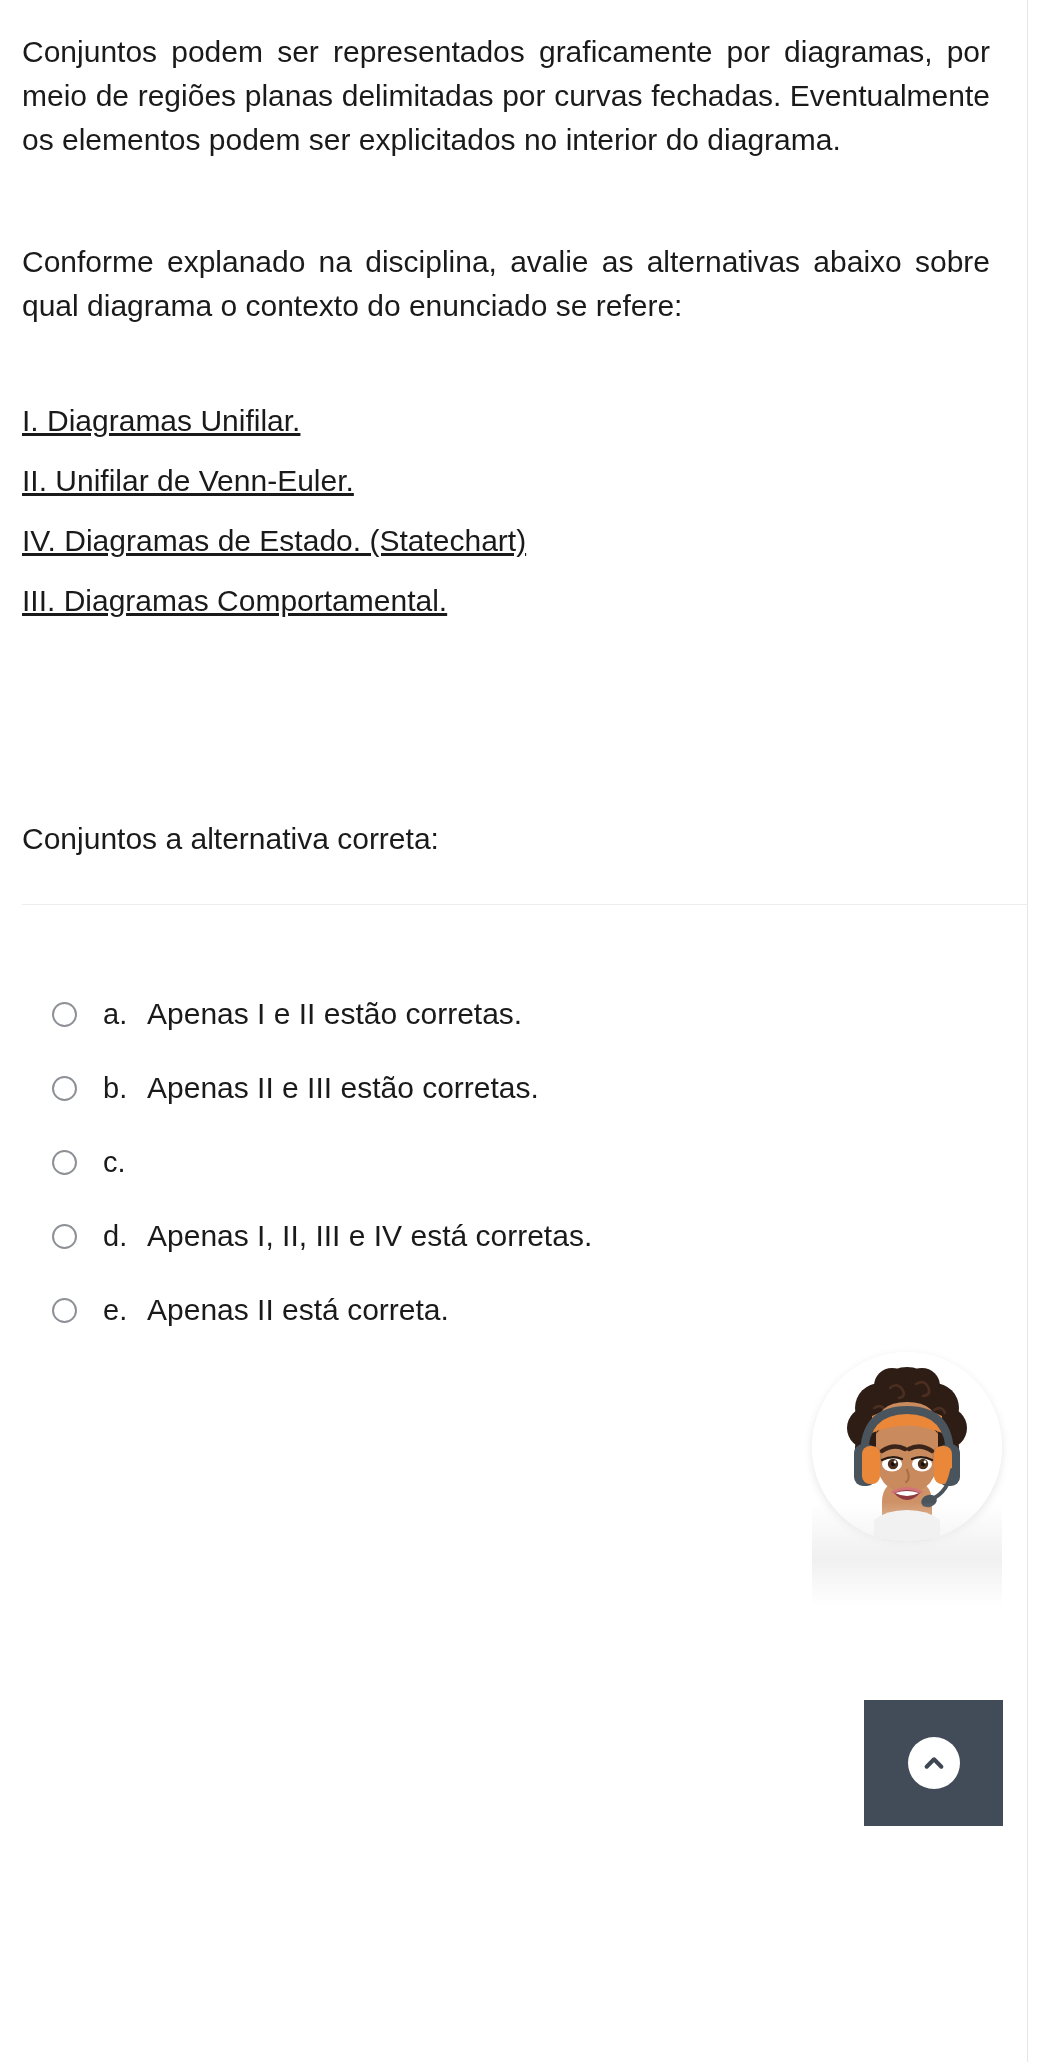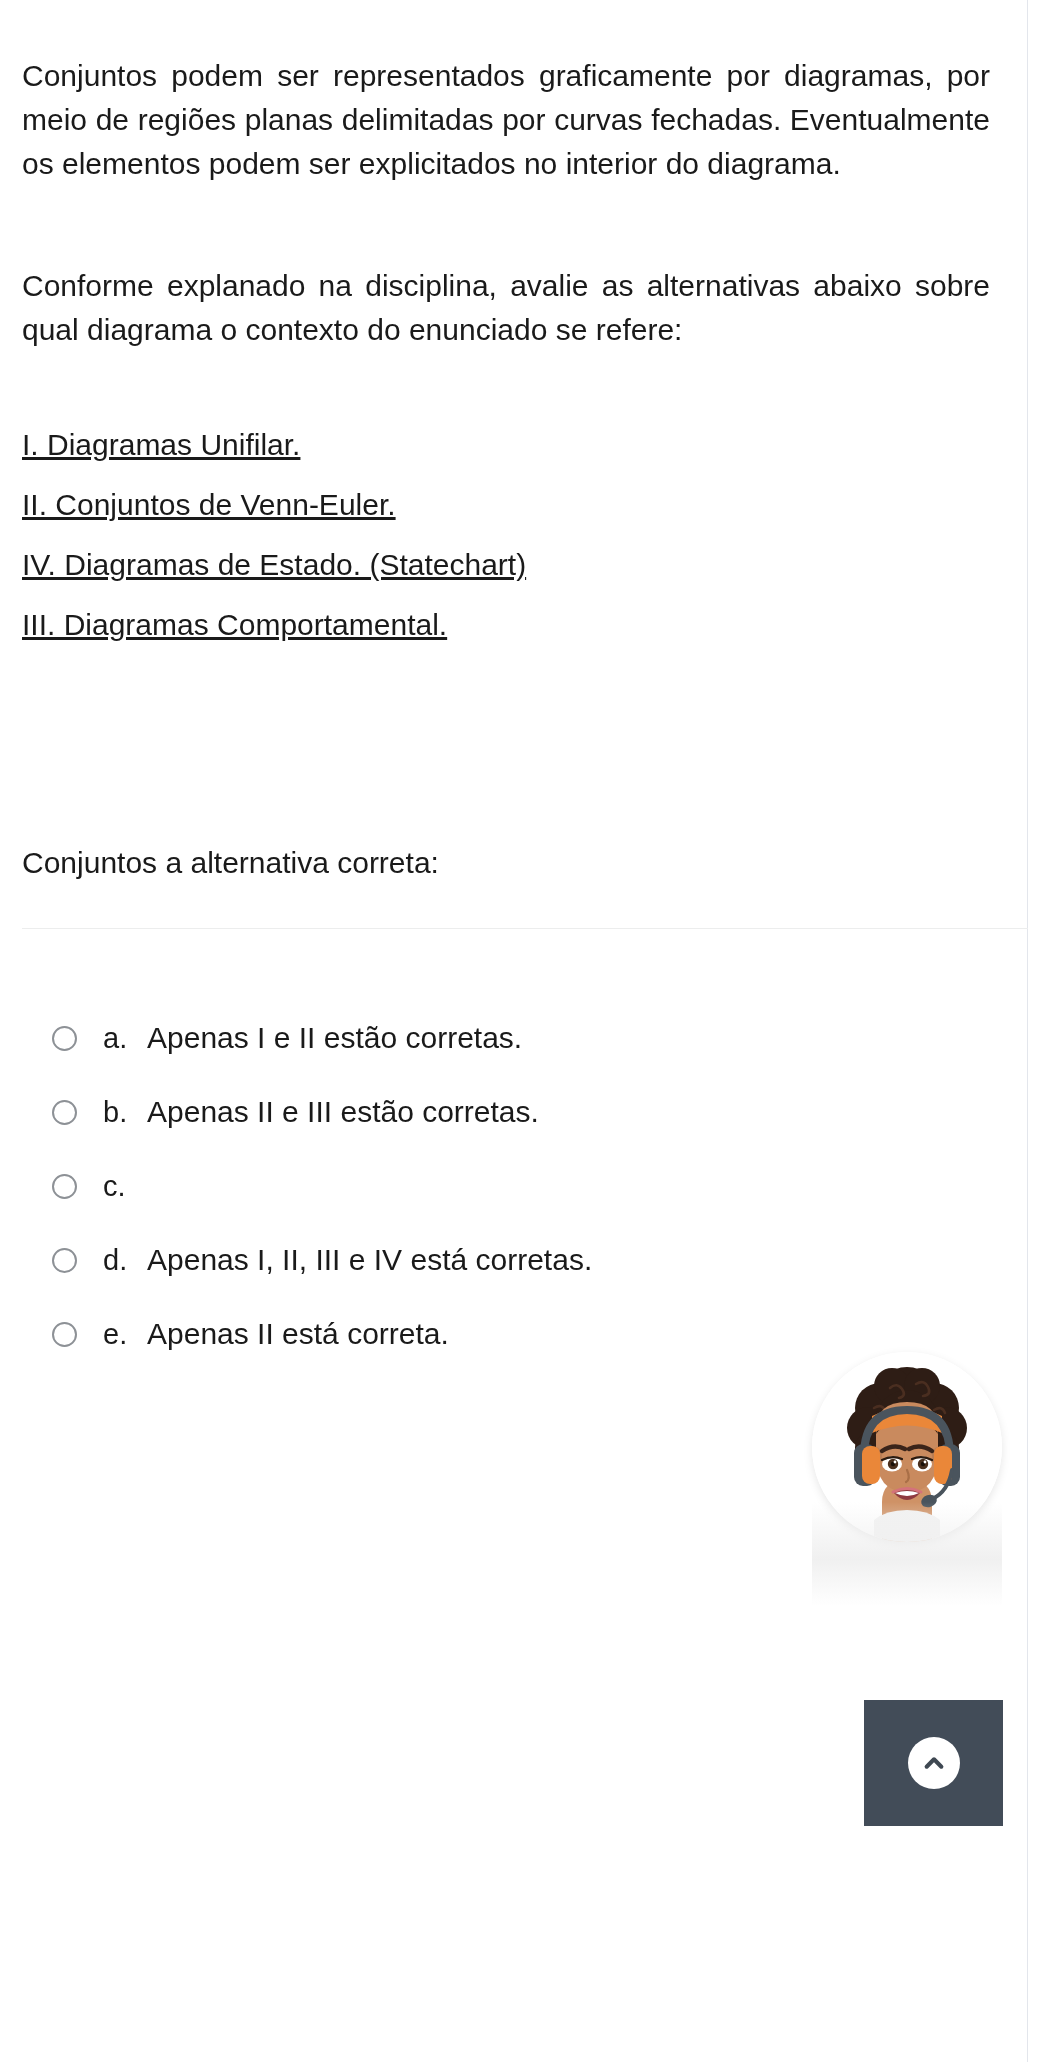--- a/index.html
+++ b/index.html
@@ -44,21 +44,21 @@
   }
 
   .qtext {
     font-size: 30px;
     line-height: 1.47;
     color: #1a1a1a;
     text-align: justify;
     text-justify: inter-word;
     margin: 0;
   }
-  .p1 { padding-top: 54px; width: 968px; }
+  .p1 { padding-top: 30px; width: 968px; }
   .spacer-1 { height: 78px; }
   .p2 { width: 968px; }
   .spacer-2 { height: 78px; }
 
   .roman-list {
     margin: 0;
     padding: 0;
     list-style: none;
   }
   .roman-list li {
@@ -188,21 +188,21 @@
     <p class="qtext p1">Conjuntos podem ser representados graficamente por diagramas, por meio de regiões planas delimitadas por curvas fechadas. Eventualmente os elementos podem ser explicitados no interior do diagrama.</p>
 
     <div class="spacer-1"></div>
 
     <p class="qtext p2">Conforme explanado na disciplina, avalie as alternativas abaixo sobre qual diagrama o contexto do enunciado se refere:</p>
 
     <div class="spacer-2"></div>
 
     <ul class="roman-list">
       <li>I. Diagramas Unifilar.</li>
-      <li>II. Conjuntos de Venn-Euler.</li>
+      <li>II. Unifilar de Venn-Euler.</li>
       <li>IV. Diagramas de Estado. (Statechart)</li>
       <li>III. Diagramas Comportamental.</li>
     </ul>
 
     <div class="spacer-3"></div>
 
     <p class="assinale">Conjuntos a alternativa correta:</p>
 
     <div class="divider"></div>
 

